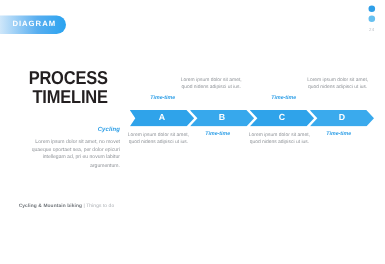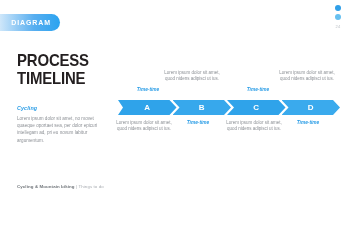--- a/index.html
+++ b/index.html
@@ -59,22 +59,23 @@
     font-size: 4px;
     color: #b9bec4;
     letter-spacing: 0.2px;
     margin-top: 1px;
   }
 
   
   .left-col {
     position: absolute;
     left: 17px;
-    top: 52px;
+    top: 62px;
     width: 92px;
+    text-align: right;
   }
   .main-title {
     font-family: "Liberation Sans Narrow", "Liberation Sans", sans-serif;
     font-size: 17px;
     line-height: 18px;
     font-weight: bold;
     color: #231f20;
     letter-spacing: -0.2px;
     transform: scaleX(0.88);
     transform-origin: left top;

